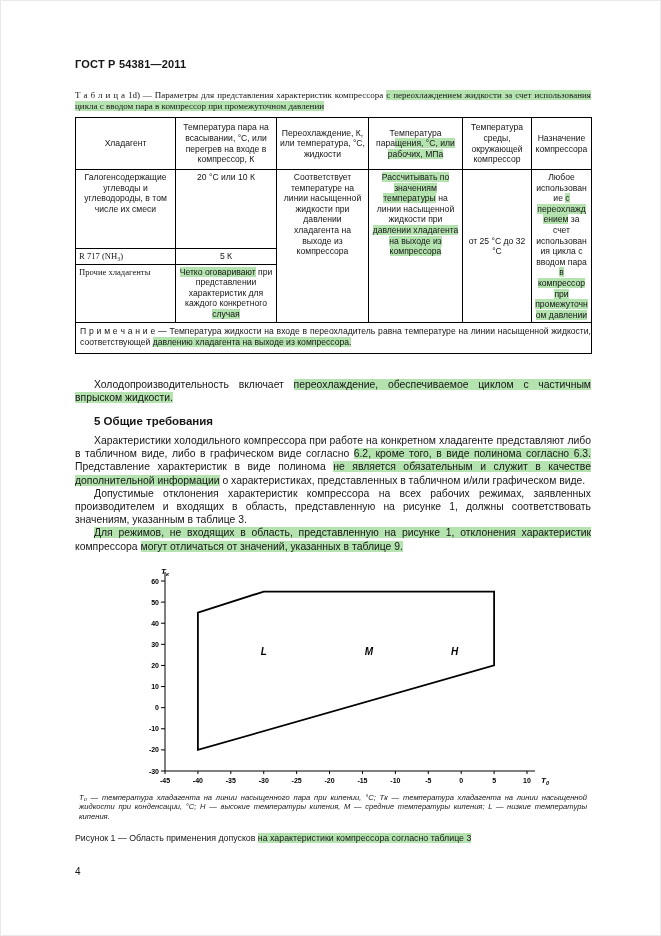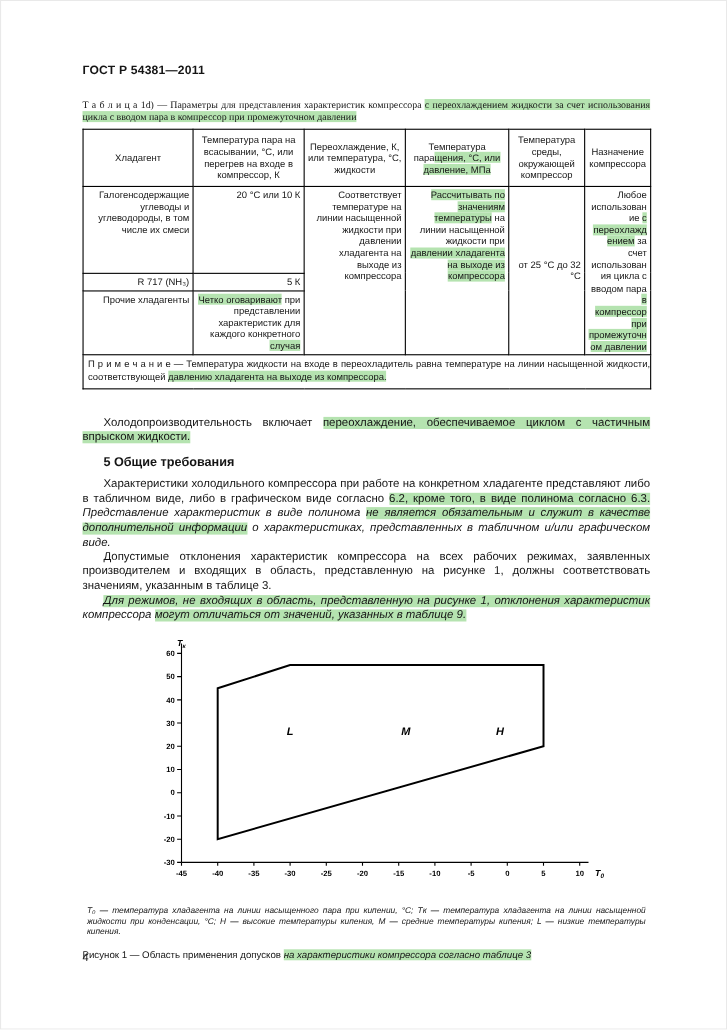--- a/index.html
+++ b/index.html
@@ -2,40 +2,40 @@
 <html><head>
 <meta charset="utf-8">
 <style>
   html,body{margin:0;padding:0;}
   body{width:661px;height:936px;background:#f3f3f3;font-family:"Liberation Sans",sans-serif;color:#151515;}
   .page{position:relative;width:661px;height:936px;background:#ffffff;box-sizing:border-box;padding:58px 70px 0 75px;overflow:hidden;box-shadow:inset 0 0 0 1px #e9e9e9;}
   .doc-number{font-size:11px;font-weight:bold;margin-bottom:20px;letter-spacing:.2px;}
   .table-caption{font-size:9px;line-height:11px;text-align:justify;margin:0 0 5px 0;font-family:Liberation Serif, serif;}
   table{border-collapse:collapse;width:516px;font-size:8.6px;line-height:10.6px;table-layout:fixed;}
   th,td{border:1px solid #000;padding:2px 3px;text-align:center;vertical-align:middle;font-weight:normal;word-wrap:break-word;}
-  tbody td{vertical-align:top;text-align:right;}
+  tbody td{vertical-align:top;}
   td.mid{vertical-align:middle;}
-  td.left{text-align:right;}
+  td.left{text-align:left;font-family:Liberation Serif, serif;}
   tr.r-head{height:52px;}
   tr.r1{height:78px;}
   tr.r2{height:15px;}
   tr.r3{height:56px;}
   .note-cell{text-align:justify;padding:3px 0 5px 4px;vertical-align:top;}
   .hl{background:#b5e3b0;}
-  .it{font-style:italic;}
+  .it{}
   p.body{font-size:10.4px;line-height:13.2px;text-align:justify;text-indent:19px;margin:0;}
   p.body.first{margin-top:24px;}
   h2.sec{font-size:11.5px;font-weight:bold;margin:11px 0 7px 0;text-indent:19px;}
   figure{margin:12px 0 0 0;padding:0;}
   #fig-chart{display:block;margin-left:56px;}
   svg text{font-family:"Liberation Sans",sans-serif;fill:#000;}
   .tick{font-size:7px;font-weight:bold;}
   .region{font-size:10px;font-weight:bold;font-style:italic;}
   .axlab{font-size:8px;font-weight:bold;font-style:italic;}
-  .fig-footnote{font-size:7.6px;line-height:9.6px;font-style:italic;text-align:justify;margin-top:20px;padding:0 4px;}
+  .fig-footnote{font-size:7.6px;line-height:9.6px;font-style:italic;text-align:justify;margin-top:3px;padding:0 4px;}
   .fig-caption{font-size:8.8px;text-align:left;margin-top:11px;}
   .page-number{position:absolute;left:75px;top:866px;font-size:10px;}
 </style>
 </head>
 <body>
 
 <div class="page">
 
   <div class="doc-number">ГОСТ Р 54381—2011</div>
 
@@ -48,21 +48,21 @@
         <col style="width:92px">
         <col style="width:94px">
         <col style="width:69px">
         <col style="width:60px">
     </colgroup>
     <thead>
       <tr class="r-head">
         <th>Хладагент</th>
         <th>Температура пара на всасывании, °С, или перегрев на входе в компрессор, К</th>
         <th>Переохлаждение, К, или температура, °С, жидкости</th>
-        <th><span>Температура пара</span><span class="hl">щения, °С, или давление, МПа</span></th>
+        <th><span>Температура пара</span><span class="hl">щения, °С, или рабочих, МПа</span></th>
         <th>Температура среды, окружающей компрессор</th>
         <th>Назначение компрессора</th>
       </tr>
     </thead>
     <tbody>
       <tr class="r1">
         <td>Галогенсодержащие углеводы и углеводороды, в том числе их смеси</td>
         <td>20 °С или 10 К</td>
         <td rowspan="3">Соответствует температуре на линии насыщенной жидкости при давлении хладагента на выходе из компрессора</td>
         <td rowspan="3"><span class="hl">Рассчитывать по значениям температуры</span><span> на линии насыщенной жидкости при </span><span class="hl">давлении хладагента на выходе из компрессора</span></td>

